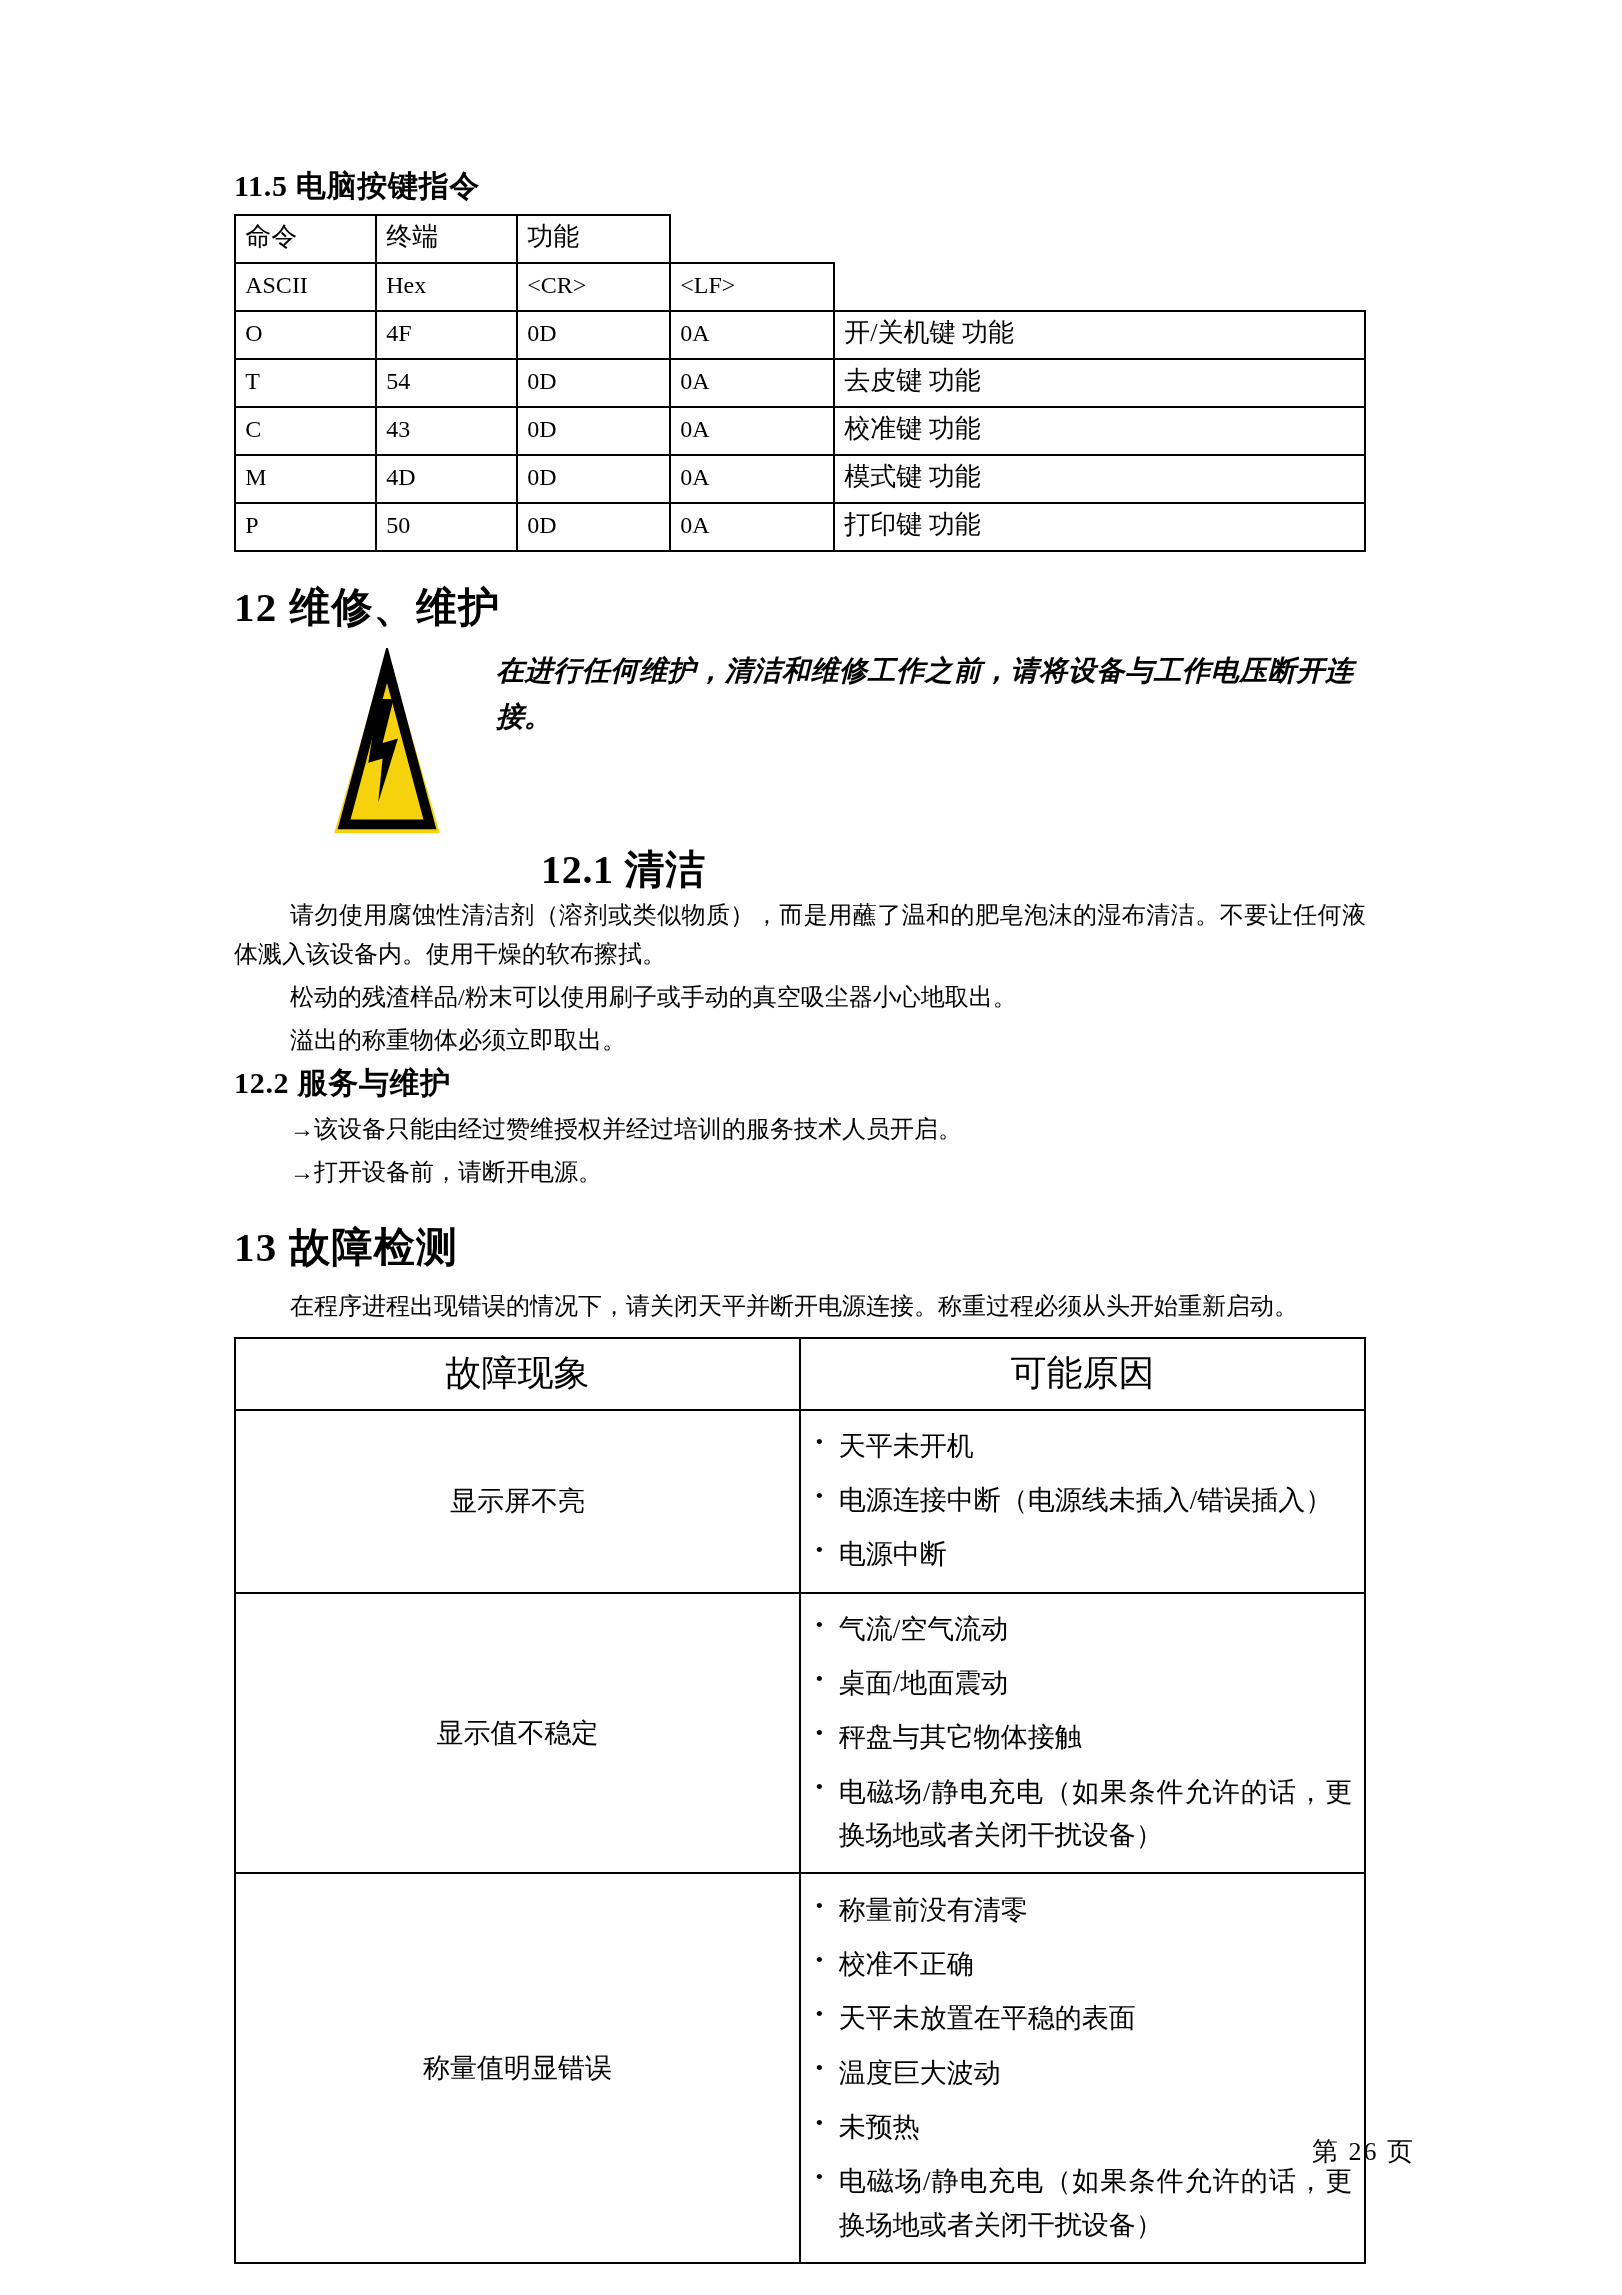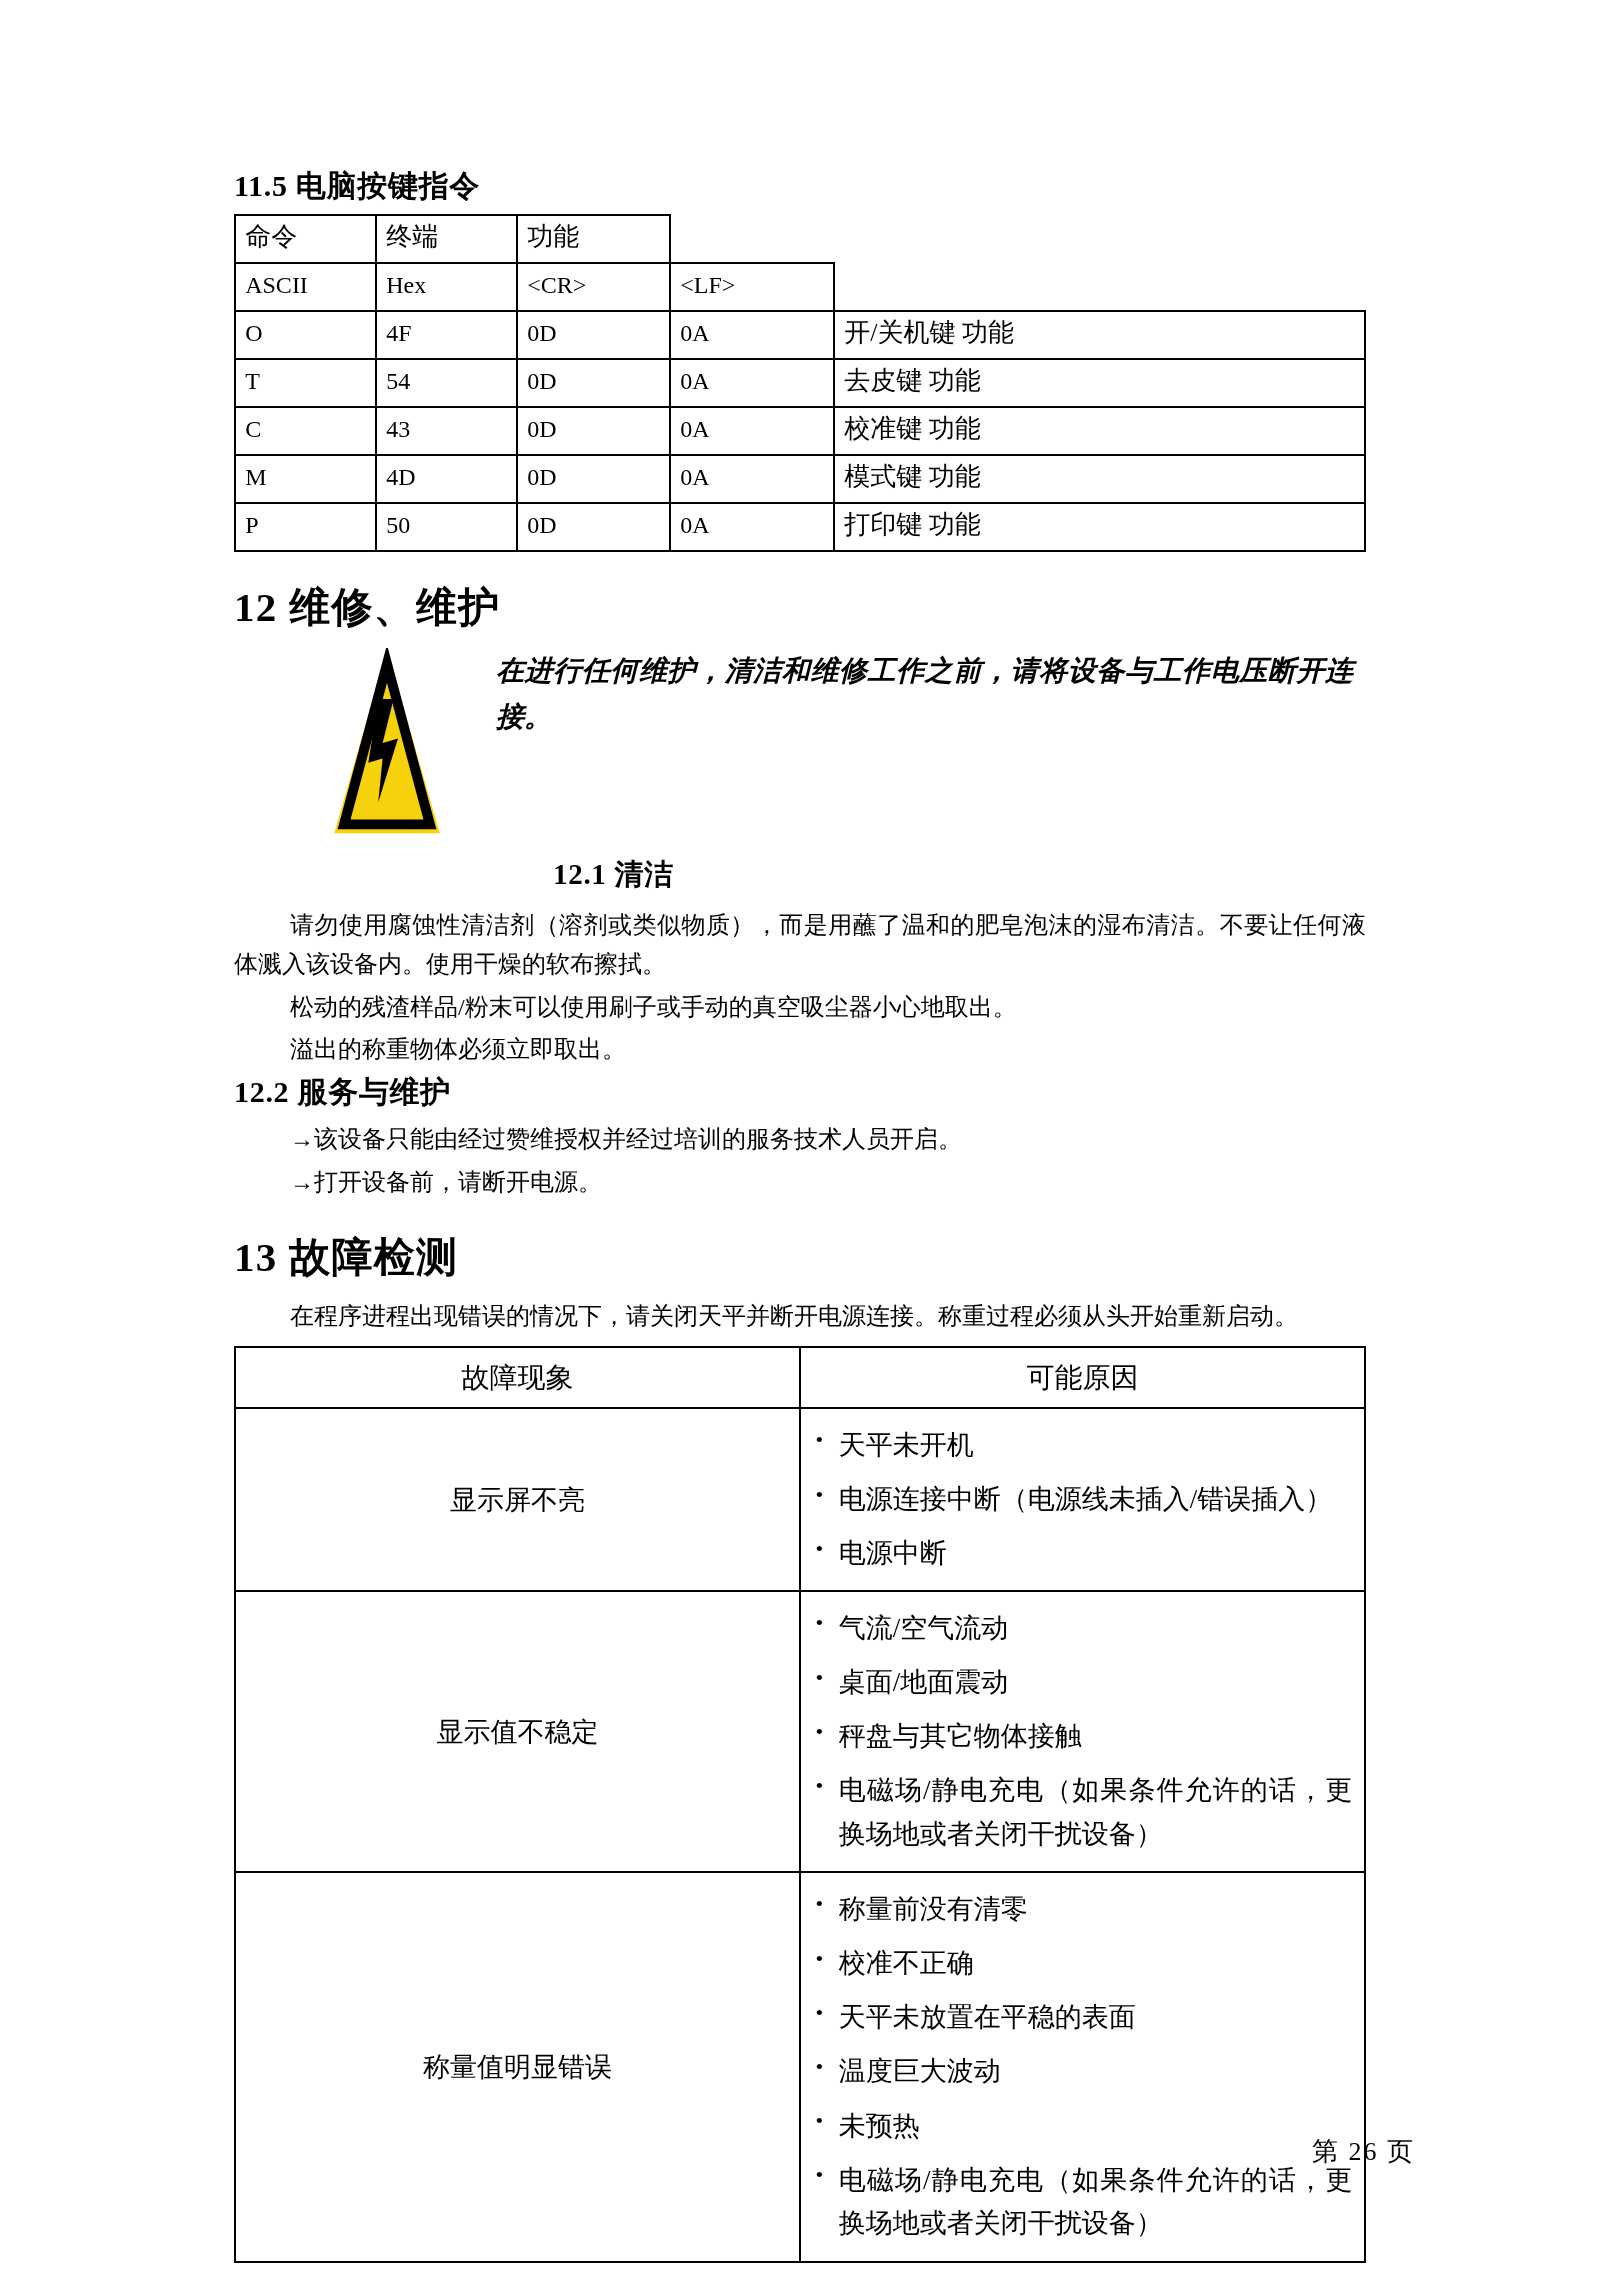--- a/index.html
+++ b/index.html
@@ -44,25 +44,25 @@
   }
   .h1 {
     font-size: 41px;
     font-weight: bold;
     line-height: 1.3;
     letter-spacing: 1.3px;
     margin: 29px 0 13px 0;
     white-space: nowrap;
   }
   .h2-indent {
-    font-size: 29px;
+    font-size: 40px;
     font-weight: bold;
     line-height: 1.3;
     letter-spacing: 0.7px;
-    margin: 12px;
+    margin: 0;
     padding-left: 307px;
     white-space: nowrap;
   }
 
   
   .p {
     font-size: 24px;
     line-height: 1.62;
     margin: 0 0 3.9px 0;
     text-align: justify;
@@ -126,21 +126,21 @@
   }
   table.ts td, table.ts th {
     border: 2px solid #000;
     vertical-align: middle;
     padding: 10.5px 11.8px;
     font-weight: normal;
   }
   table.ts th {
     text-align: center;
     height: 54px;
-    font-size: 28px;
+    font-size: 36px;
   }
   td.sym {
     width: 458px;
     text-align: center;
   }
   td.cause { width: 674px; }
   ul.bl {
     list-style: none;
     margin: 0;
     padding: 0;

